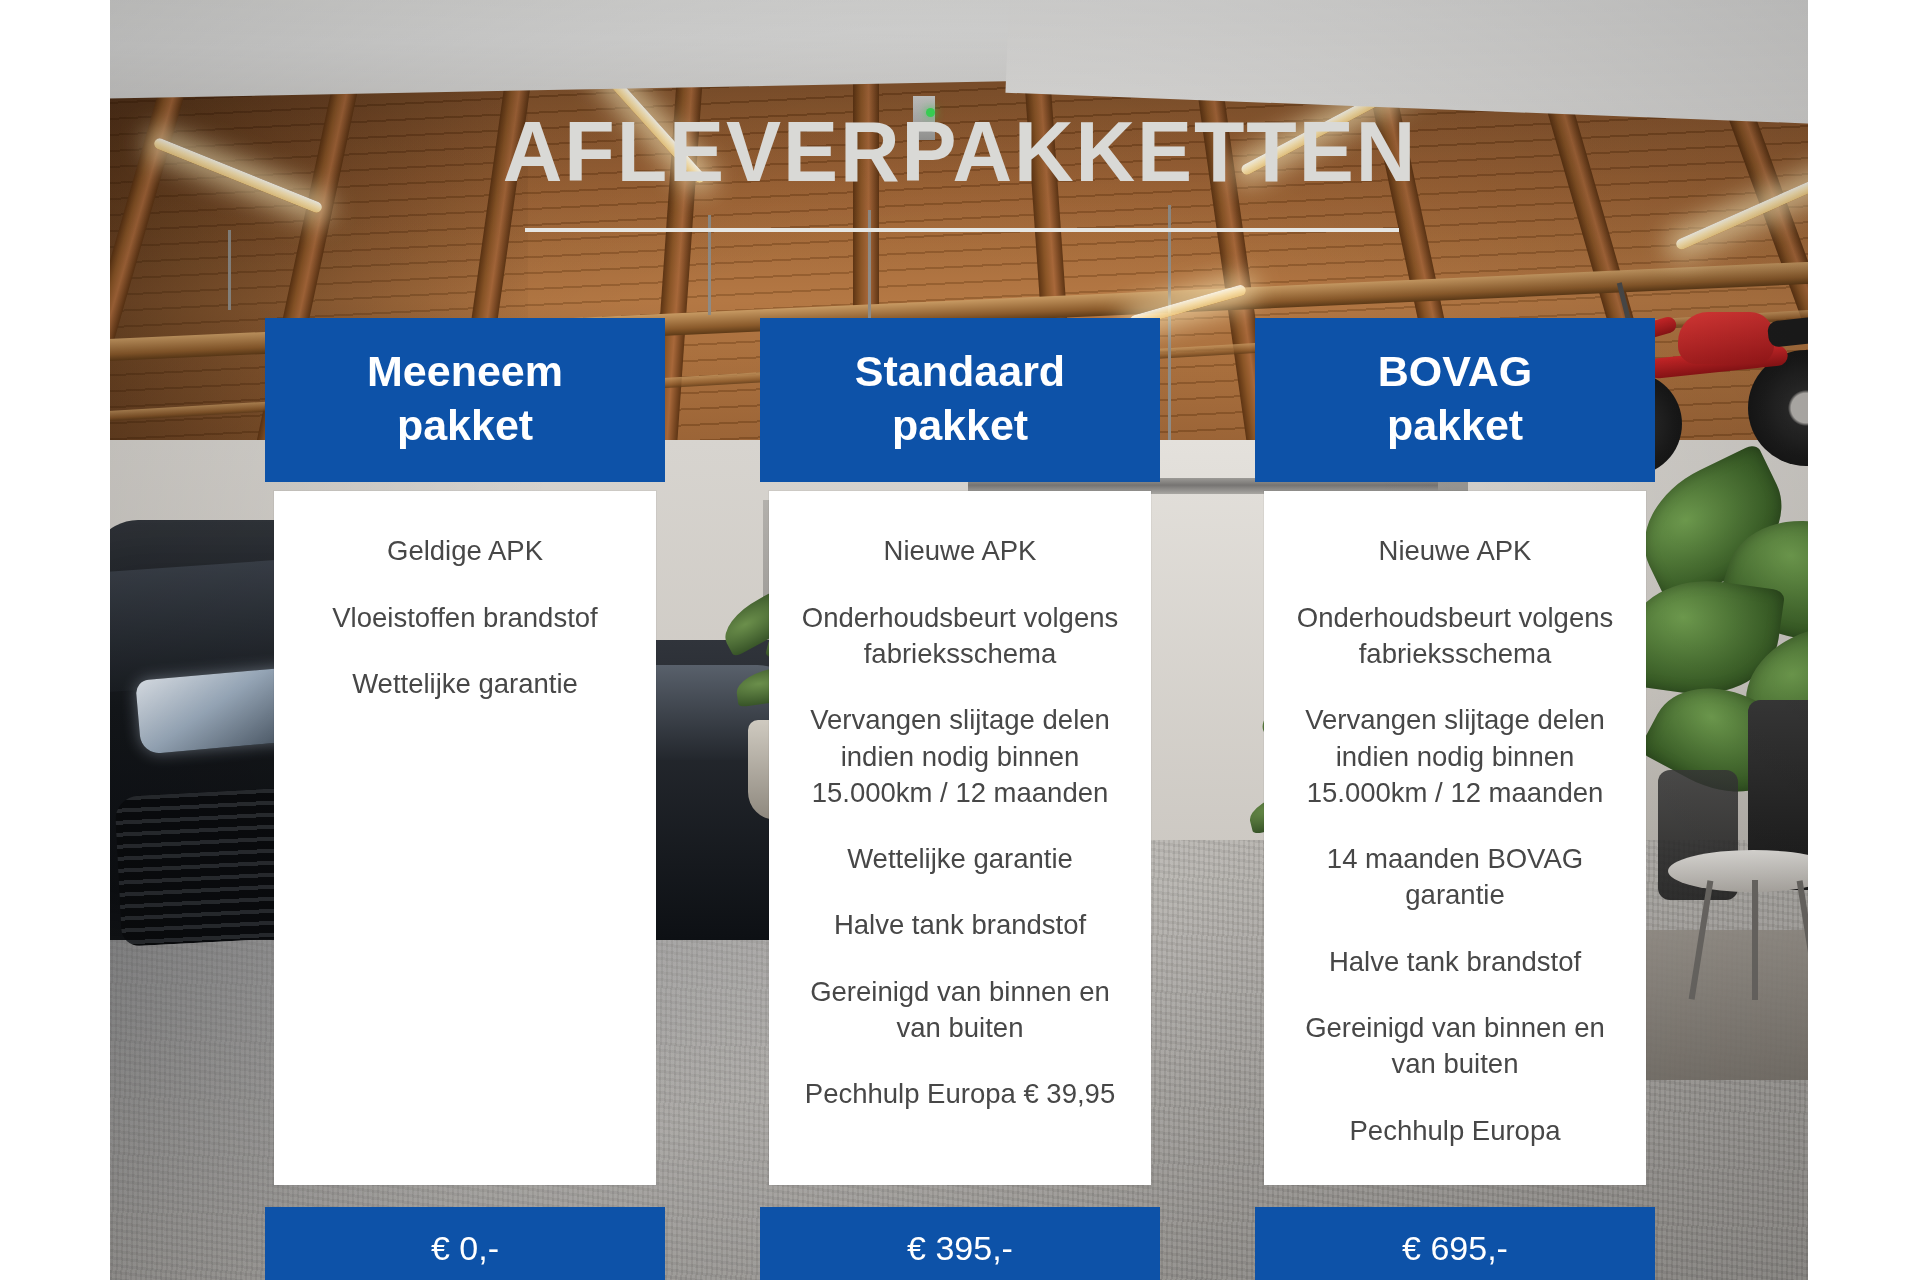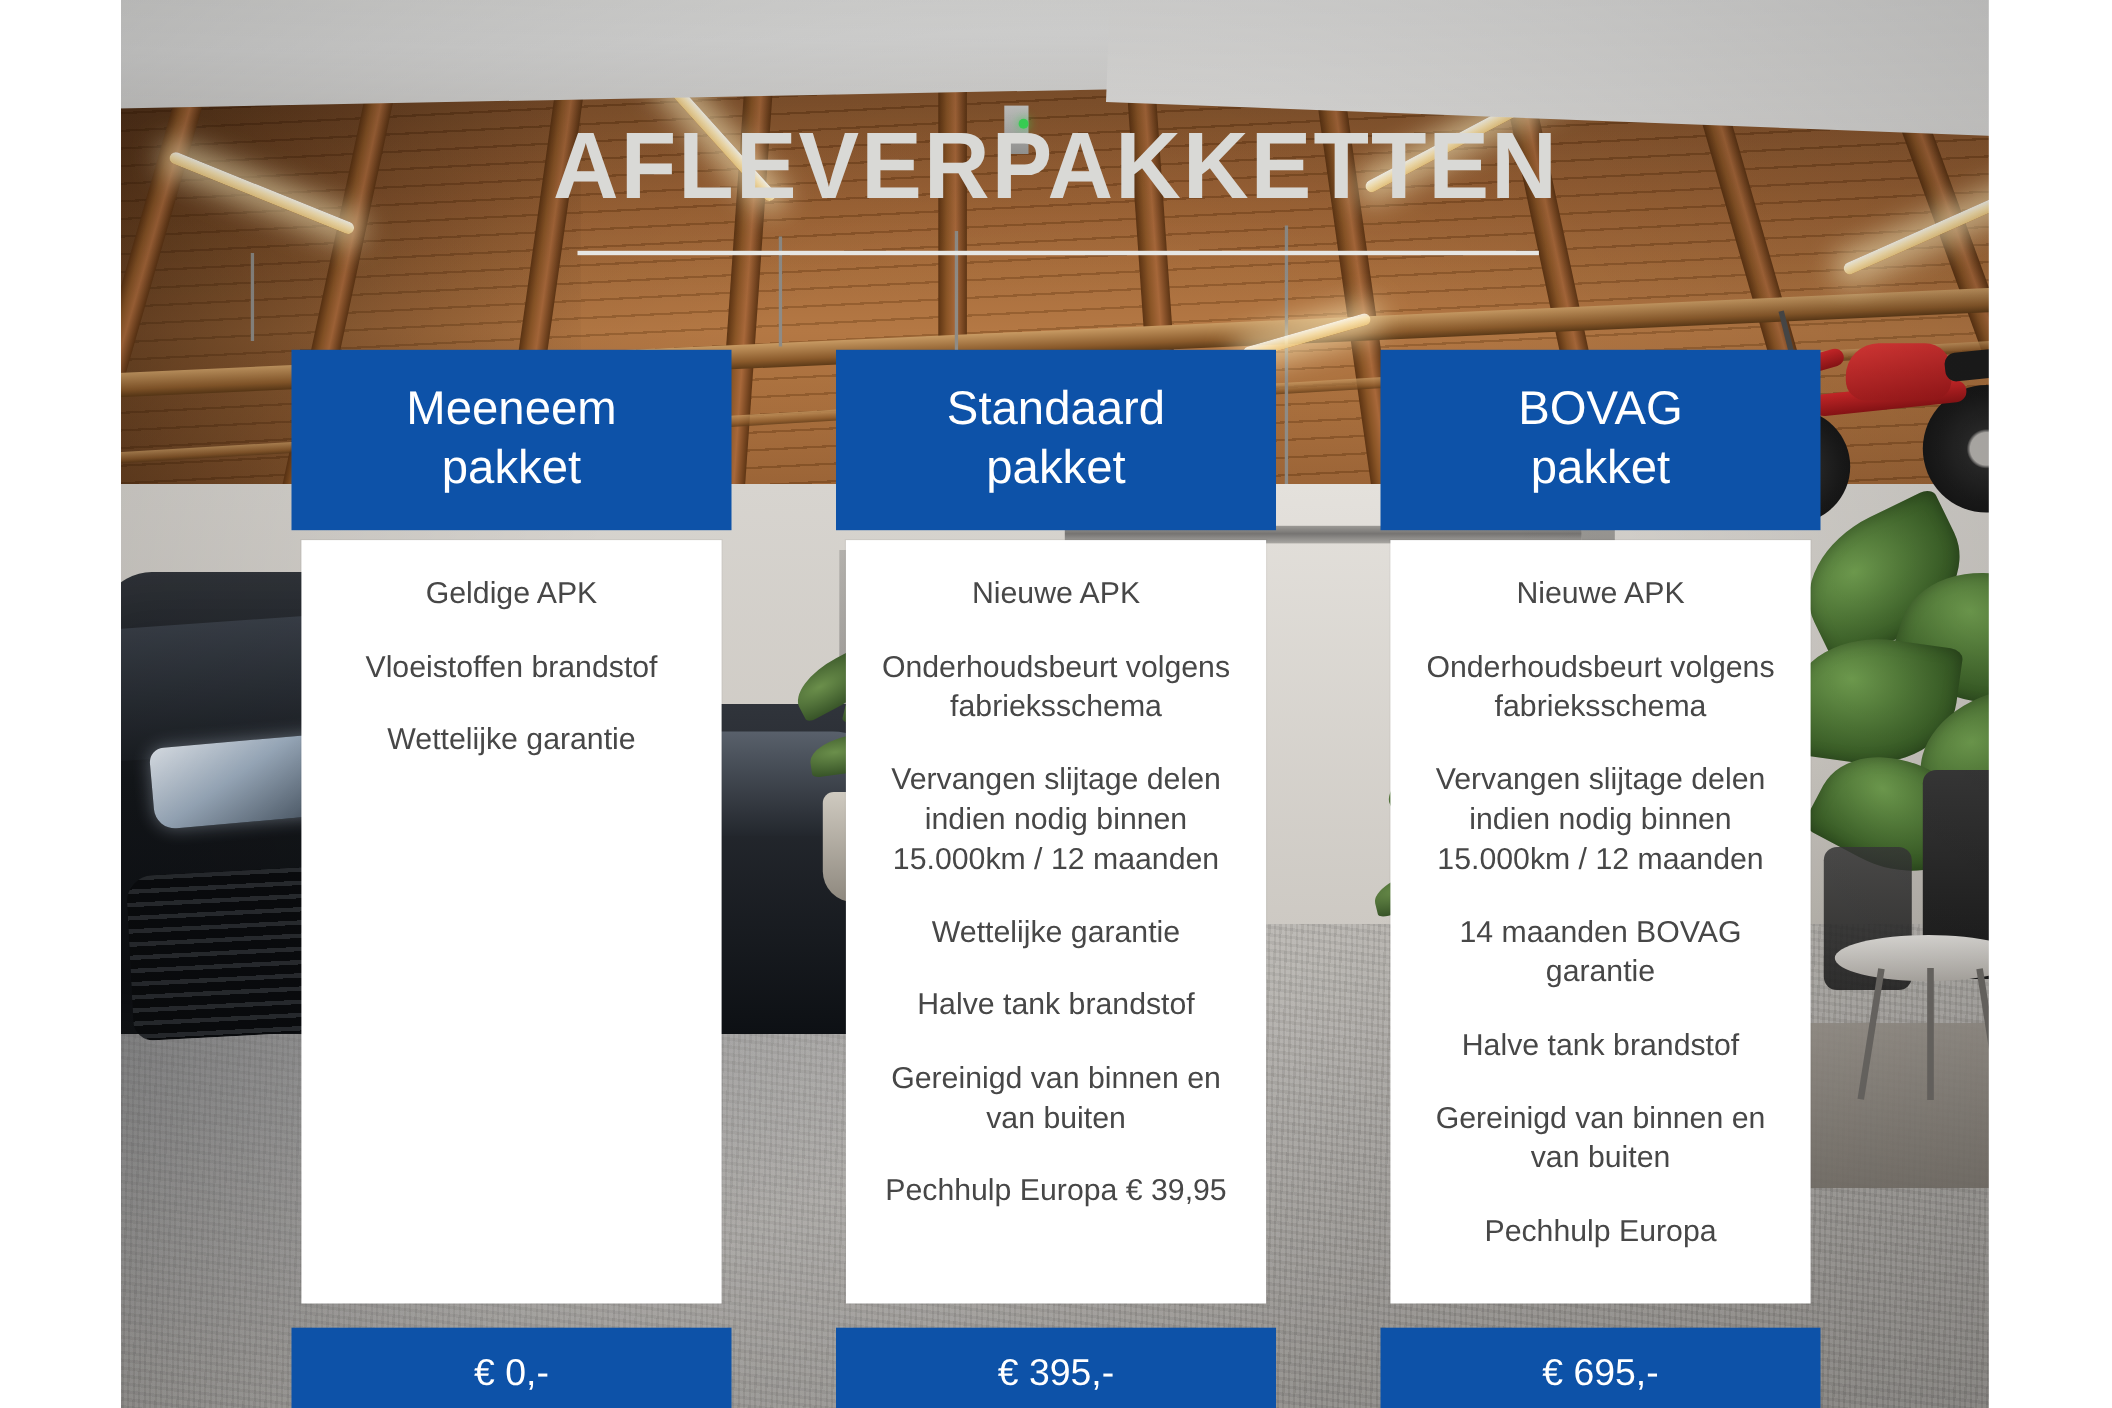--- a/index.html
+++ b/index.html
@@ -289,37 +289,37 @@
     display: flex;
     flex-direction: column;
   }
   .card-head {
     background: #0d52a8;
     color: #ffffff;
     text-align: center;
     padding: 26px 18px 30px 18px;
     font-size: 43px;
     line-height: 1.26;
-    font-weight: 400;
+    font-weight: 700;
   }
   .card-body {
     background: #ffffff;
     margin: 9px 9px 0 9px;
     padding: 30px 22px 26px 22px;
     color: #474747;
     font-size: 27.5px;
     line-height: 1.32;
     text-align: center;
     box-shadow: 0 0 0 1px rgba(0,0,0,0.04);
     flex: 1 1 auto;
   }
   .card.c1 .card-body { min-height: 638px; }
   .card.c2 .card-body { min-height: 638px; }
   .card.c3 .card-body { min-height: 638px; }
-  .feature { margin: 0 0 30px 0; }
+  .feature { margin: 12px 0 30px 0; }
   .feature:last-child { margin-bottom: 0; }
   .card-foot {
     background: #0d52a8;
     color: #ffffff;
     text-align: center;
     font-size: 34px;
     padding: 22px 10px 24px 10px;
     margin-top: 22px;
   }
 </style>

